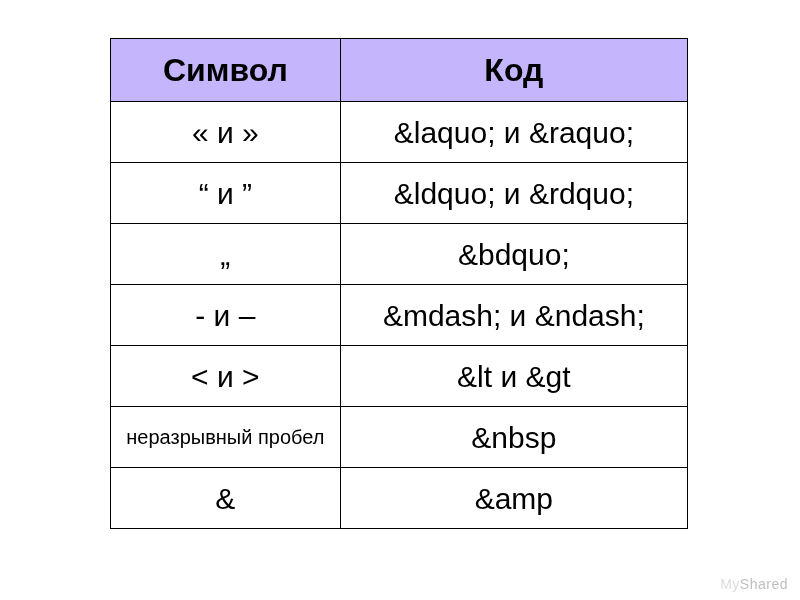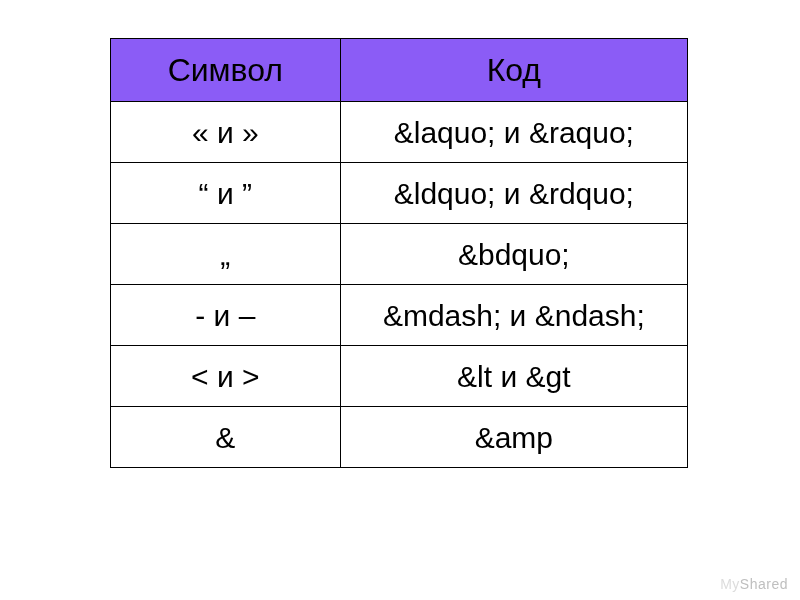--- a/index.html
+++ b/index.html
@@ -25,22 +25,22 @@
     width: 578px;
   }
   table.entity-codes th,
   table.entity-codes td {
     border: 1px solid #000;
     text-align: center;
     vertical-align: middle;
     color: #000;
   }
   table.entity-codes th {
-    background: #8b5cf6;
-    font-weight: normal;
+    background: #c4b5fd;
+    font-weight: bold;
     font-size: 32px;
     height: 60px;
   }
   table.entity-codes .col-symbol { width: 230px; }
   table.entity-codes .col-code   { width: 348px; }
   table.entity-codes td {
     background: #ffffff;
     font-size: 30px;
     height: 58px;
     line-height: 1.1;
@@ -93,20 +93,24 @@
         </tr>
         <tr>
           <td>- и –</td>
           <td>&amp;mdash; и &amp;ndash;</td>
         </tr>
         <tr>
           <td>&lt; и &gt;</td>
           <td>&amp;lt и &amp;gt</td>
         </tr>
         <tr>
+          <td class="row-nbsp-sym">неразрывный пробел</td>
+          <td>&amp;nbsp</td>
+        </tr>
+        <tr>
           <td>&amp;</td>
           <td>&amp;amp</td>
         </tr>
       </tbody>
   </table>
 
   <div class="watermark">
     <span>My</span><span class="shared">Shared</span>
   </div>
 

